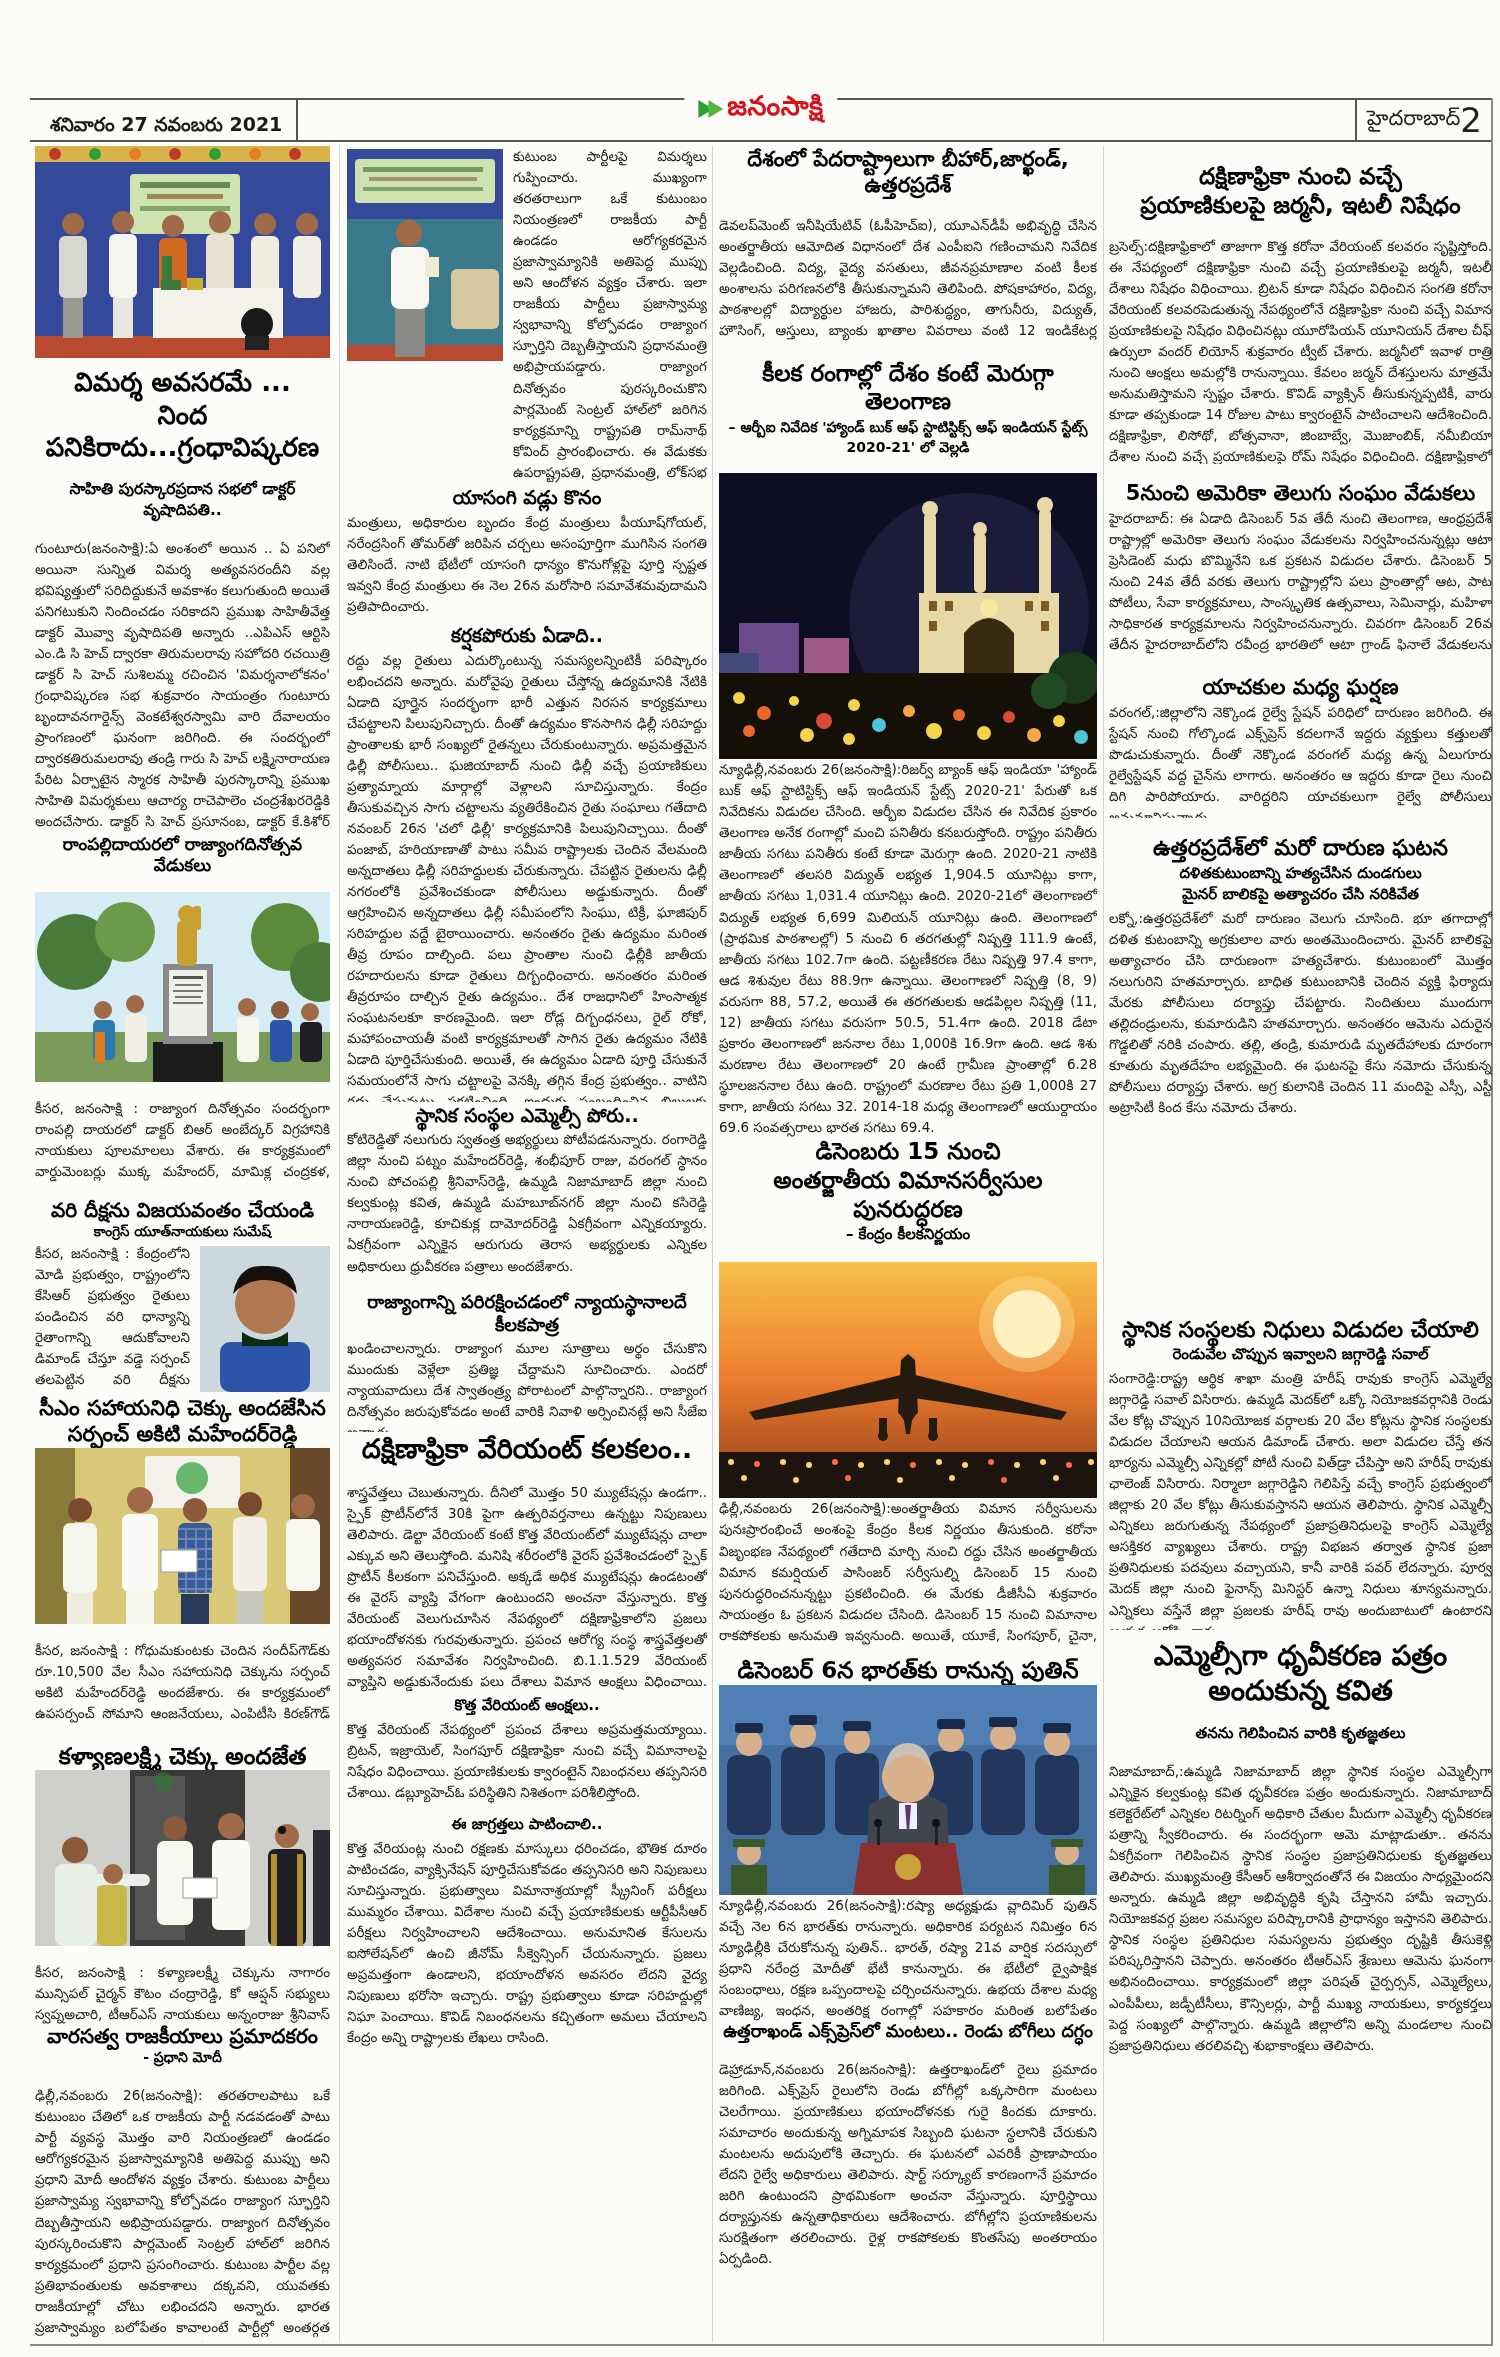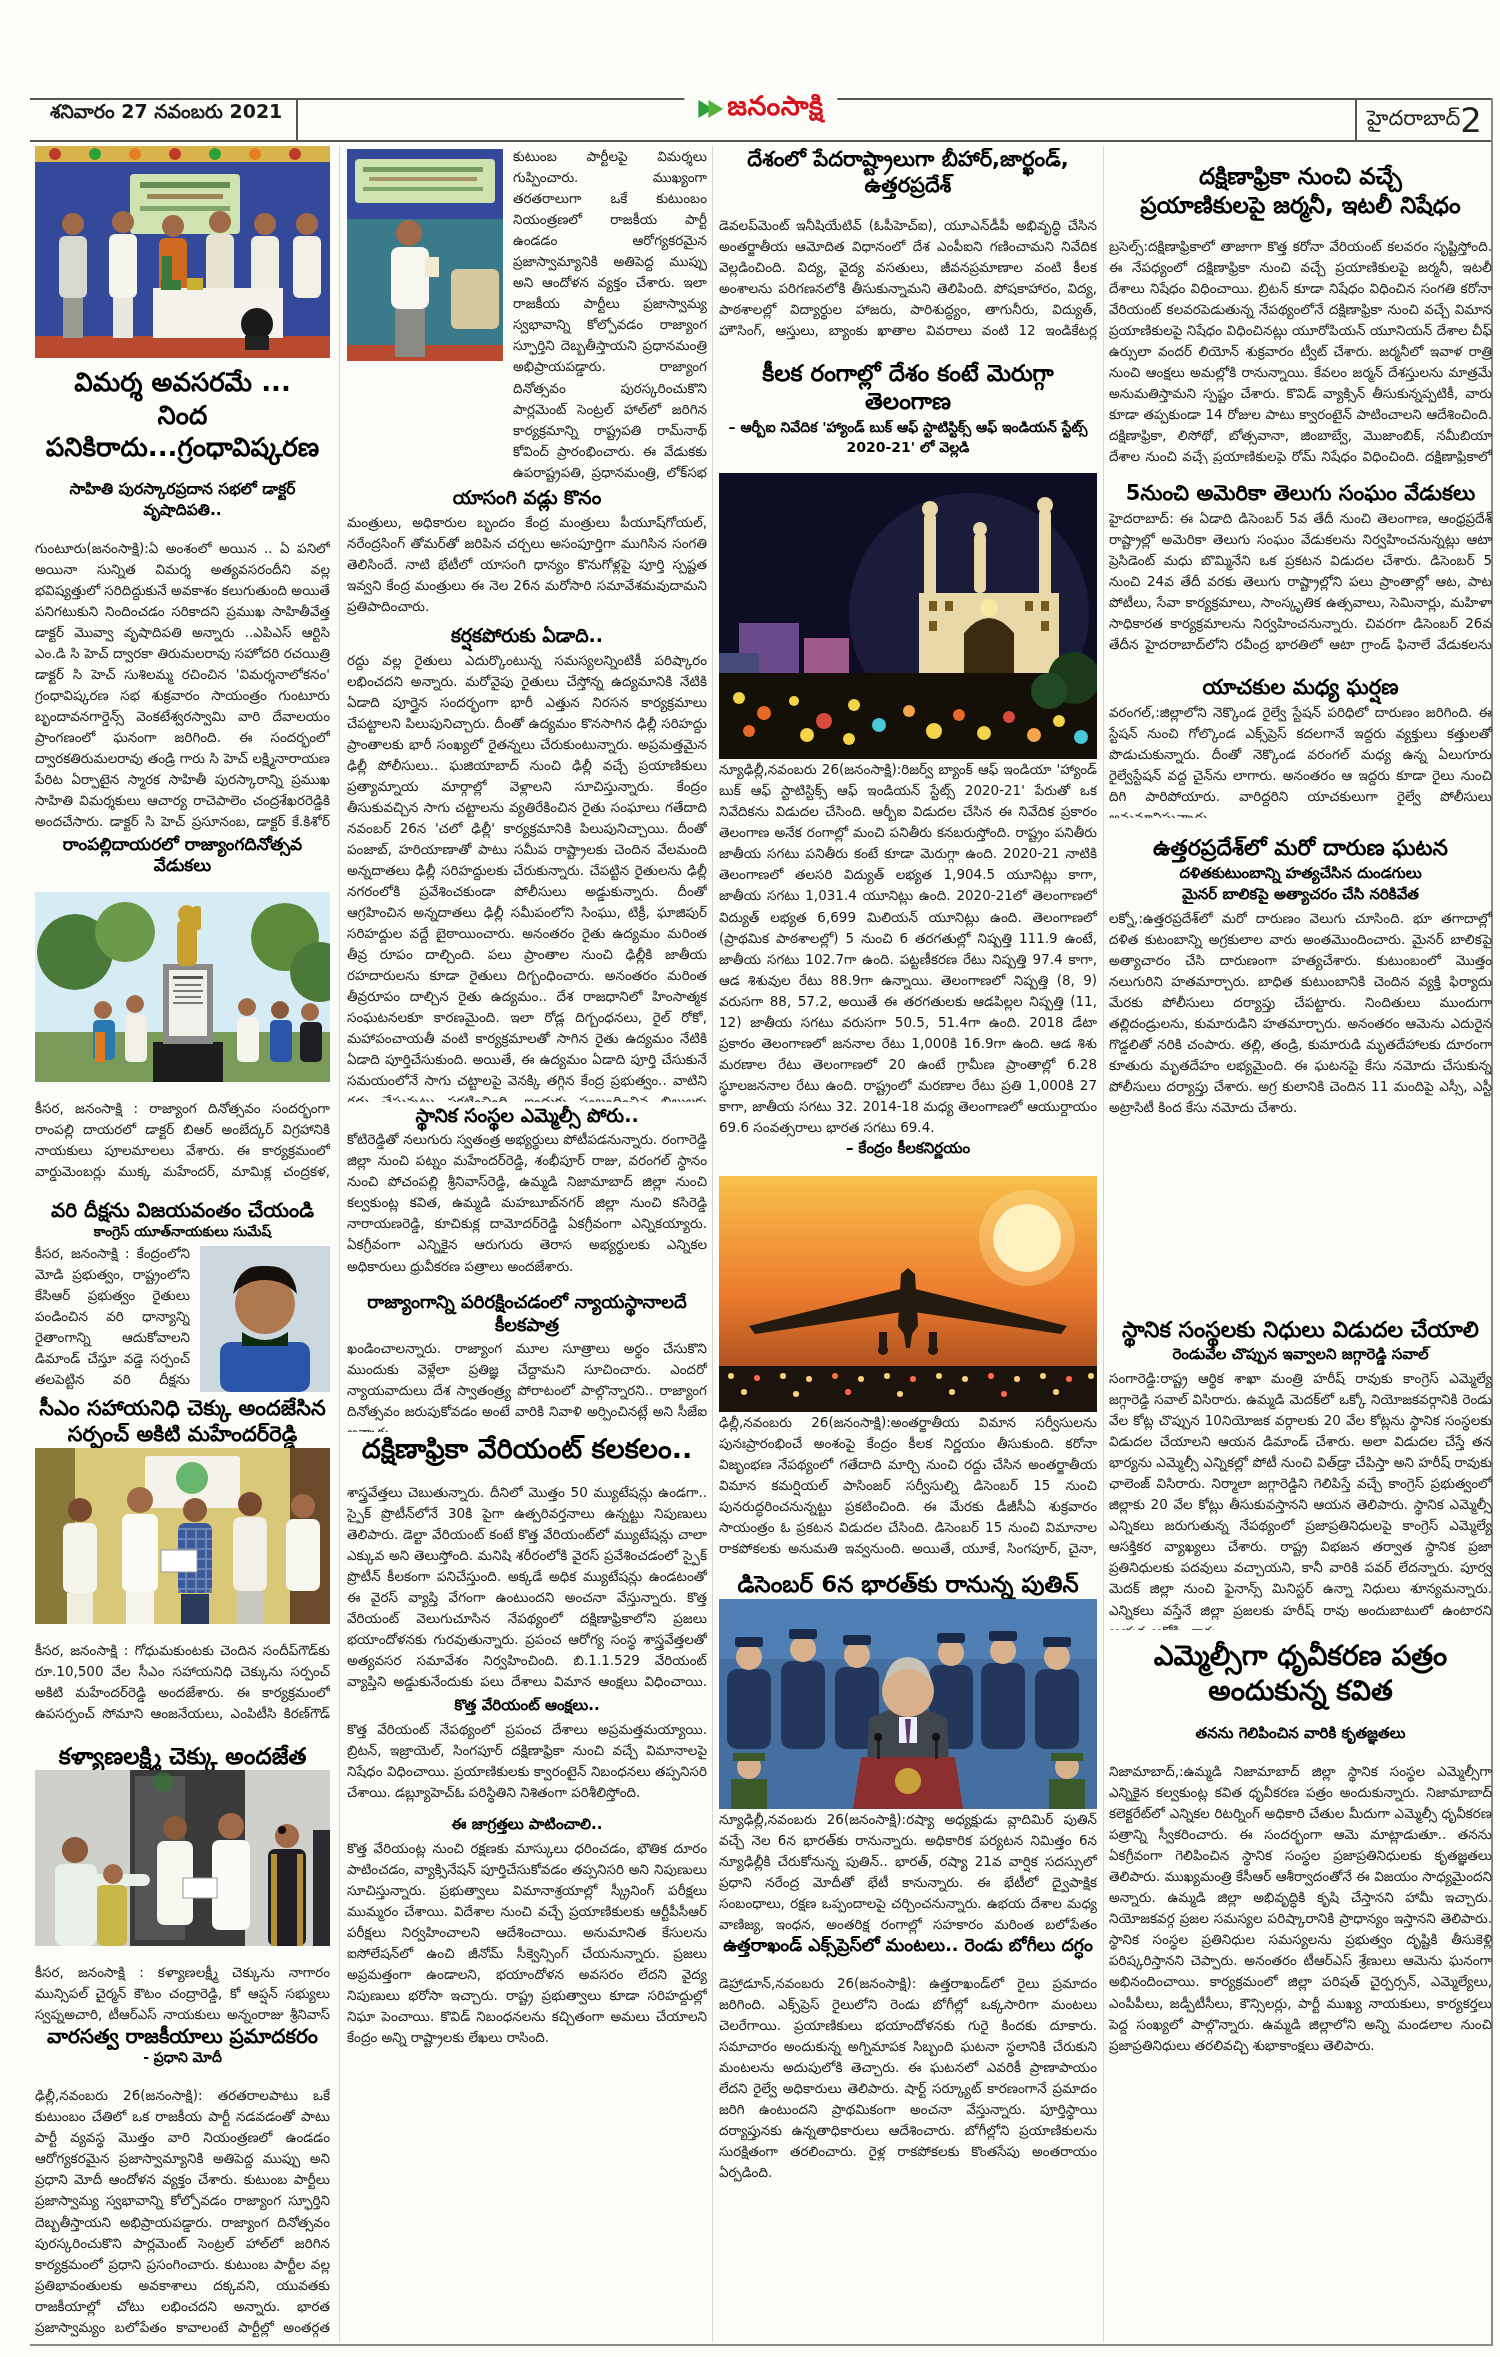--- a/index.html
+++ b/index.html
@@ -1,21 +1,21 @@
 <!DOCTYPE html>
 <html lang="te"><head>
 <meta charset="utf-8">
 <style>
   html,body{margin:0;padding:0;background:#e8e8e4;}
   .page{position:relative;width:1500px;height:2357px;background:#fcfcf9;margin:0 auto;
         font-family:"DejaVu Sans","Liberation Sans",sans-serif;color:#111;overflow:hidden;}
   
   .hdr{position:absolute;left:30px;right:8px;top:98px;height:40px;
        border-top:2px solid #555;border-bottom:2px solid #555;}
-  .hdr-date{position:absolute;left:6px;top:0;height:100%;display:flex;align-items:flex-start;
+  .hdr-date{position:absolute;left:6px;top:0;height:100%;display:flex;align-items:flex-end;
             padding:0 14px;border-right:2px solid #555;font-size:19px;font-weight:700;color:#1a1a1a;}
   .hdr-logo{position:absolute;left:50%;transform:translateX(-50%);top:-12px;background:#fcfcf9;
             padding:2px 14px;display:flex;align-items:center;gap:4px;}
   .logo-leaf{width:0;height:0;border-top:9px solid transparent;border-bottom:9px solid transparent;
              border-left:15px solid #2e9e3a;display:inline-block;}
   .logo-leaf.l2{margin-left:-9px;border-left-color:#57b33e;}
   .logo-text{font-size:27px;font-weight:800;color:#d6121b;letter-spacing:0.5px;}
   .hdr-city{position:absolute;right:0;top:0;height:100%;display:flex;align-items:center;gap:0;
             padding:0 10px;border-left:2px solid #555;}
   .hdr-city .city{font-size:21px;color:#222;}
@@ -333,20 +333,24 @@
             <circle cx="88" cy="262" r="7" fill="#f6d44a"></circle>
           <circle cx="30" cy="258" r="6" fill="#e86a2a"></circle>
             <circle cx="130" cy="266" r="6" fill="#f6d44a"></circle>
         </g>
         <circle cx="355" cy="205" r="26" fill="#1a3a1a"></circle>
           <circle cx="330" cy="218" r="18" fill="#224a22"></circle>
       </svg>
     </div>
     <div class="body mt6" style="height:378px">న్యూఢిల్లీ,నవంబరు 26(జనంసాక్షి):రిజర్వ్ బ్యాంక్ ఆఫ్ ఇండియా 'హ్యాండ్ బుక్ ఆఫ్ స్టాటిస్టిక్స్ ఆఫ్ ఇండియన్ స్టేట్స్ 2020-21' పేరుతో ఒక నివేదికను విడుదల చేసింది. ఆర్బీఐ విడుదల చేసిన ఈ నివేదిక ప్రకారం తెలంగాణ అనేక రంగాల్లో మంచి పనితీరు కనబరుస్తోంది. రాష్ట్రం పనితీరు జాతీయ సగటు పనితీరు కంటే కూడా మెరుగ్గా ఉంది. 2020-21 నాటికి తెలంగాణలో తలసరి విద్యుత్ లభ్యత 1,904.5 యూనిట్లు కాగా, జాతీయ సగటు 1,031.4 యూనిట్లు ఉంది. 2020-21లో తెలంగాణలో విద్యుత్ లభ్యత 6,699 మిలియన్ యూనిట్లు ఉంది. తెలంగాణలో (ప్రాథమిక పాఠశాలల్లో) 5 నుంచి 6 తరగతుల్లో నిష్పత్తి 111.9 ఉంటే, జాతీయ సగటు 102.7గా ఉంది. పట్టణీకరణ రేటు నిష్పత్తి 97.4 కాగా, ఆడ శిశువుల రేటు 88.9గా ఉన్నాయి. తెలంగాణలో నిష్పత్తి (8, 9) వరుసగా 88, 57.2, అయితే ఈ తరగతులకు ఆడపిల్లల నిష్పత్తి (11, 12) జాతీయ సగటు వరుసగా 50.5, 51.4గా ఉంది. 2018 డేటా ప్రకారం తెలంగాణలో జననాల రేటు 1,000కి 16.9గా ఉంది. ఆడ శిశు మరణాల రేటు తెలంగాణలో 20 ఉంటే గ్రామీణ ప్రాంతాల్లో 6.28 స్థూలజననాల రేటు ఉంది. రాష్ట్రంలో మరణాల రేటు ప్రతి 1,000కి 27 కాగా, జాతీయ సగటు 32. 2014-18 మధ్య తెలంగాణలో ఆయుర్దాయం 69.6 సంవత్సరాలు భారత సగటు 69.4.</div>
 
+    <div class="hl mt6" style="font-size:23px">
+      <div>డిసెంబరు 15 నుంచి</div>
+      <div>అంతర్జాతీయ విమానసర్వీసుల పునరుద్ధరణ</div>
+    </div>
     <div class="sub mt2" style="font-size:15px">– కేంద్రం కీలకనిర్ణయం</div>
     <div class="photo mt4" style="width:378px;height:236px">
       <svg width="378" height="236" viewBox="0 0 378 236">
         <defs>
           <linearGradient id="sky" x1="0" y1="0" x2="0" y2="1">
             <stop offset="0" stop-color="#f7c04a"></stop>
               <stop offset="0.5" stop-color="#ec7c2e"></stop>
               <stop offset="1" stop-color="#8a3a18"></stop>
           </linearGradient>
         </defs>

